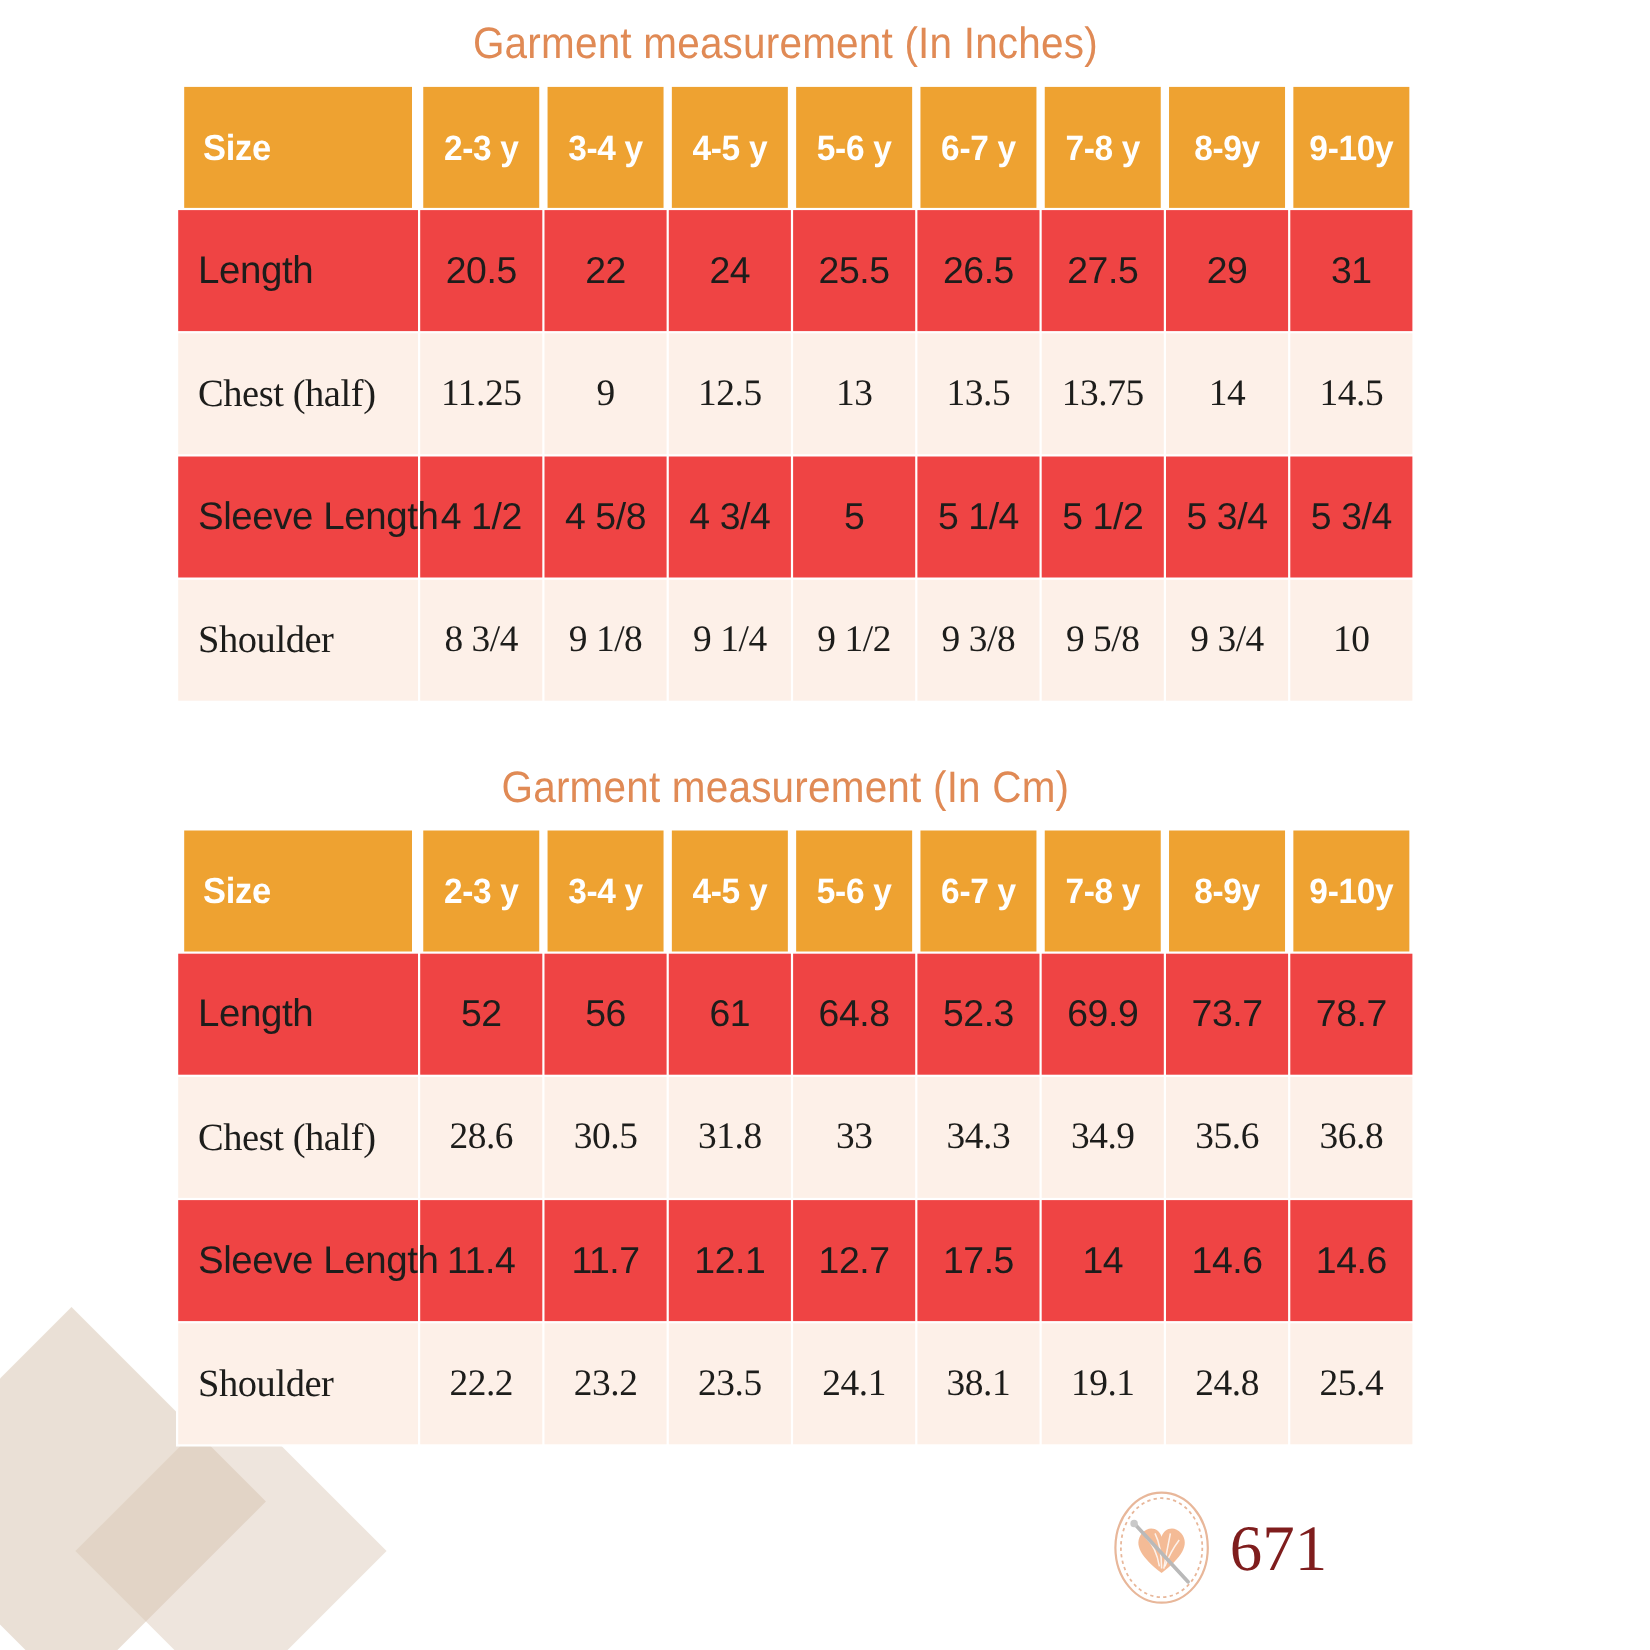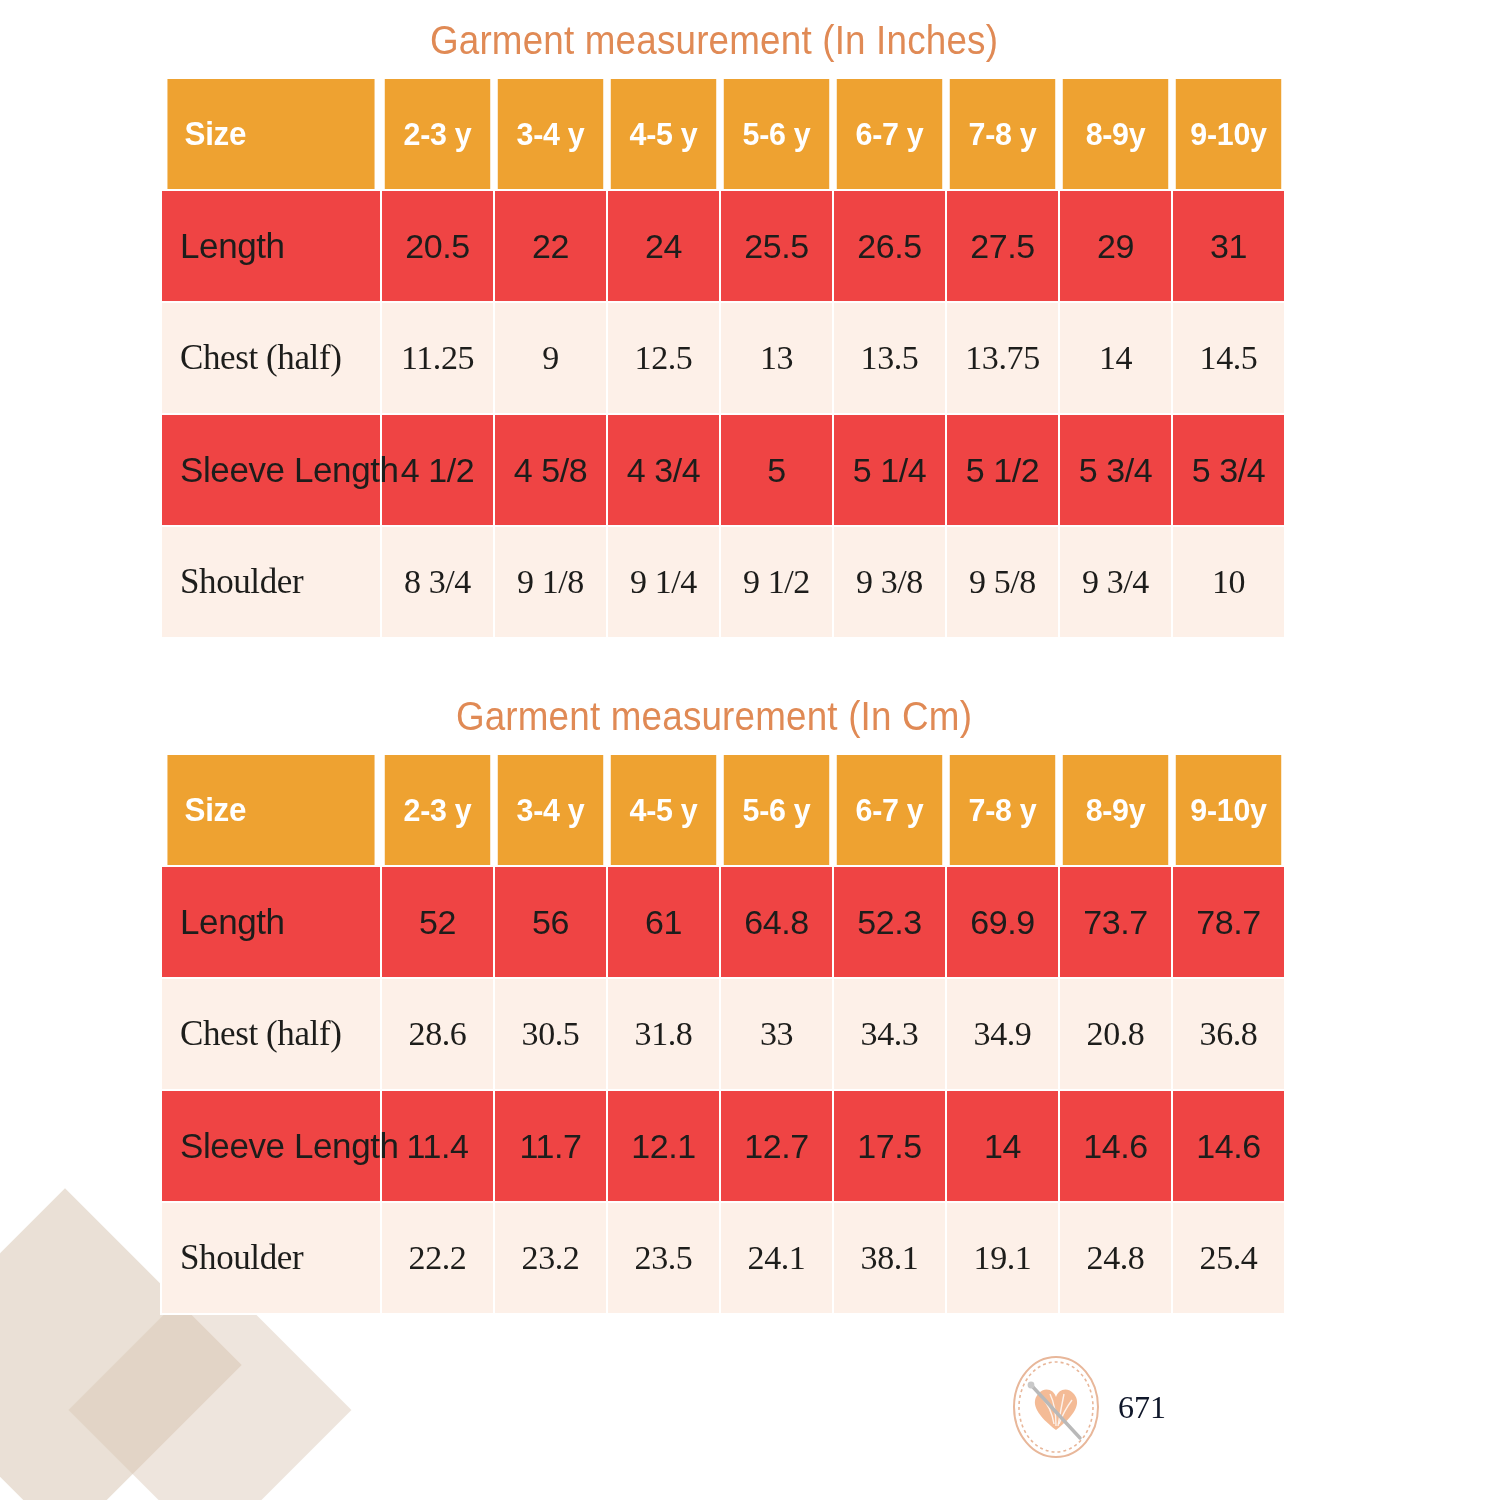--- a/index.html
+++ b/index.html
@@ -141,22 +141,22 @@
     gap: 14px;
     z-index: 3;
   }
   .logo-badge {
     width: 96px;
     height: 110px;
     position: relative;
   }
   .logo-badge svg { display: block; }
   .logo-number {
-    font-size: 32px;
-    color: #0f172a;
+    font-size: 59px;
+    color: #7f1d1d;
     font-family: "Liberation Serif", serif;
     letter-spacing: 0px;
     line-height: 1;
   }
 </style>
 </head>
 <body>
 
 <div class="deco-layer">
   <div class="deco-sq deco-sq-a"></div>
@@ -283,21 +283,21 @@
           <td>78.7</td>
         </tr>
         <tr class="row-light">
           <td class="col-label">Chest (half)</td>
           <td>28.6</td>
           <td>30.5</td>
           <td>31.8</td>
           <td>33</td>
           <td>34.3</td>
           <td>34.9</td>
-          <td>20.8</td>
+          <td>35.6</td>
           <td>36.8</td>
         </tr>
         <tr class="row-dark">
           <td class="col-label">Sleeve Length</td>
           <td>11.4</td>
           <td>11.7</td>
           <td>12.1</td>
           <td>12.7</td>
           <td>17.5</td>
           <td>14</td>

